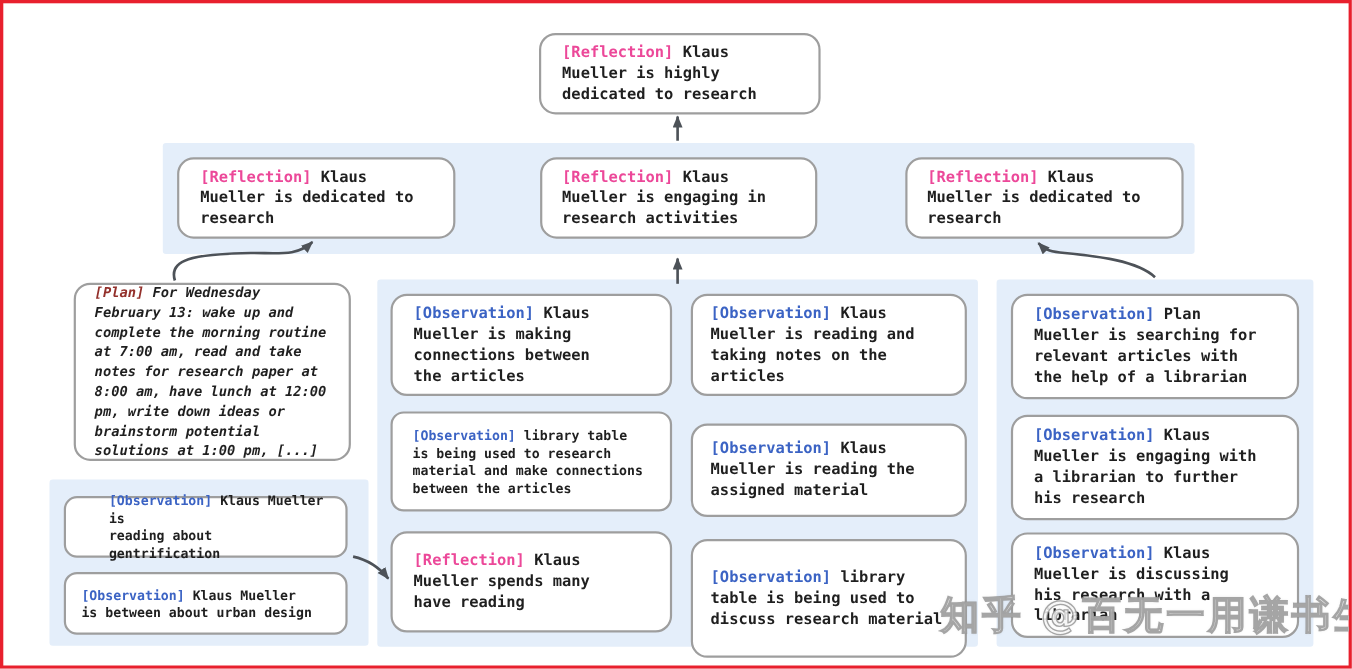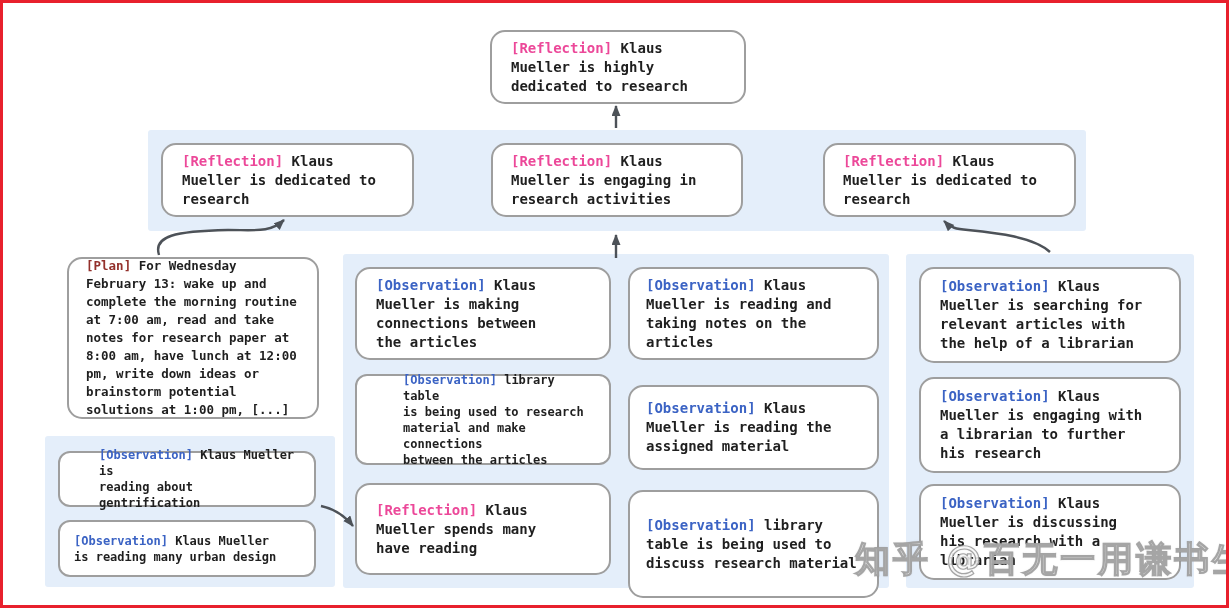--- a/index.html
+++ b/index.html
@@ -13,21 +13,21 @@
   }
   .node{
     position:absolute;box-sizing:border-box;background:#fff;
     border:2.5px solid #9e9e9e;border-radius:15px;
     display:flex;align-items:center;z-index:3;
   }
   .node-inner{width:100%;font-weight:bold;color:#1f1f1f;}
   .body{white-space:pre-line;text-align:right;}
   .lg .node-inner{font-size:14px;line-height:19px;}
   .sm .node-inner{font-size:12px;line-height:16px;}
-  .plansz .node-inner{font-size:12.5px;line-height:18px;}
+  .plansz .node-inner{font-size:12.5px;line-height:18px;font-style:italic;}
   .sm{border-radius:12px;}
   .tag-reflection{color:#ec4899;}
   .tag-observation{color:#3b63c4;margin-top:10px;}
   .tag-plan{color:#93302b;}
   .pad19{padding:0 19px;}
   .pad17{padding:0 17px;}
   .pad16{padding:0 16px;}
   .pad14{padding:0 14px;}
   .pad18{padding:0 18px;}
   .arrows{position:absolute;left:0;top:0;z-index:2;}
@@ -99,30 +99,30 @@
 brainstorm potential
 solutions at 1:00 pm, [...]</span></div>
   </div>
 
   <div class="node sm" style="left:55px;top:448px;width:258px;height:56px;padding-left:25px;">
     <div class="node-inner pad14"><span class="tag-observation">[Observation]</span> <span class="body">Klaus Mueller is
 reading about gentrification</span></div>
   </div>
   <div class="node sm" style="left:55px;top:517px;width:258px;height:57px;">
     <div class="node-inner pad14"><span class="tag-observation">[Observation]</span> <span class="body">Klaus Mueller
-is reading many urban design</span></div>
+is between about urban design</span></div>
   </div>
 
   <div class="node lg" style="left:352px;top:264px;width:256px;height:93px;">
     <div class="node-inner pad19"><span class="tag-observation">[Observation]</span> <span class="body">Klaus
 Mueller is making
 connections between
 the articles</span></div>
   </div>
-  <div class="node sm" style="left:352px;top:371px;width:256px;height:91px;padding-left:28px;">
+  <div class="node sm" style="left:352px;top:371px;width:256px;height:91px;">
     <div class="node-inner pad18"><span class="tag-observation">[Observation]</span> <span class="body">library table
 is being used to research
 material and make connections
 between the articles</span></div>
   </div>
   <div class="node lg" style="left:352px;top:480px;width:256px;height:92px;">
     <div class="node-inner pad19"><span class="tag-reflection">[Reflection]</span> <span class="body">Klaus
 Mueller spends many
 have reading</span></div>
   </div>
@@ -138,21 +138,21 @@
 Mueller is reading the
 assigned material</span></div>
   </div>
   <div class="node lg" style="left:625px;top:487px;width:251px;height:108px;">
     <div class="node-inner pad16"><span class="tag-observation">[Observation]</span> <span class="body">library
 table is being used to
 discuss research material</span></div>
   </div>
 
   <div class="node lg" style="left:916px;top:264px;width:262px;height:96px;">
-    <div class="node-inner pad19"><span class="tag-observation">[Observation]</span> <span class="body">Klaus
+    <div class="node-inner pad19"><span class="tag-observation">[Observation]</span> <span class="body">Plan
 Mueller is searching for
 relevant articles with
 the help of a librarian</span></div>
   </div>
   <div class="node lg" style="left:916px;top:374px;width:262px;height:96px;">
     <div class="node-inner pad19"><span class="tag-observation">[Observation]</span> <span class="body">Klaus
 Mueller is engaging with
 a librarian to further
 his research</span></div>
   </div>

